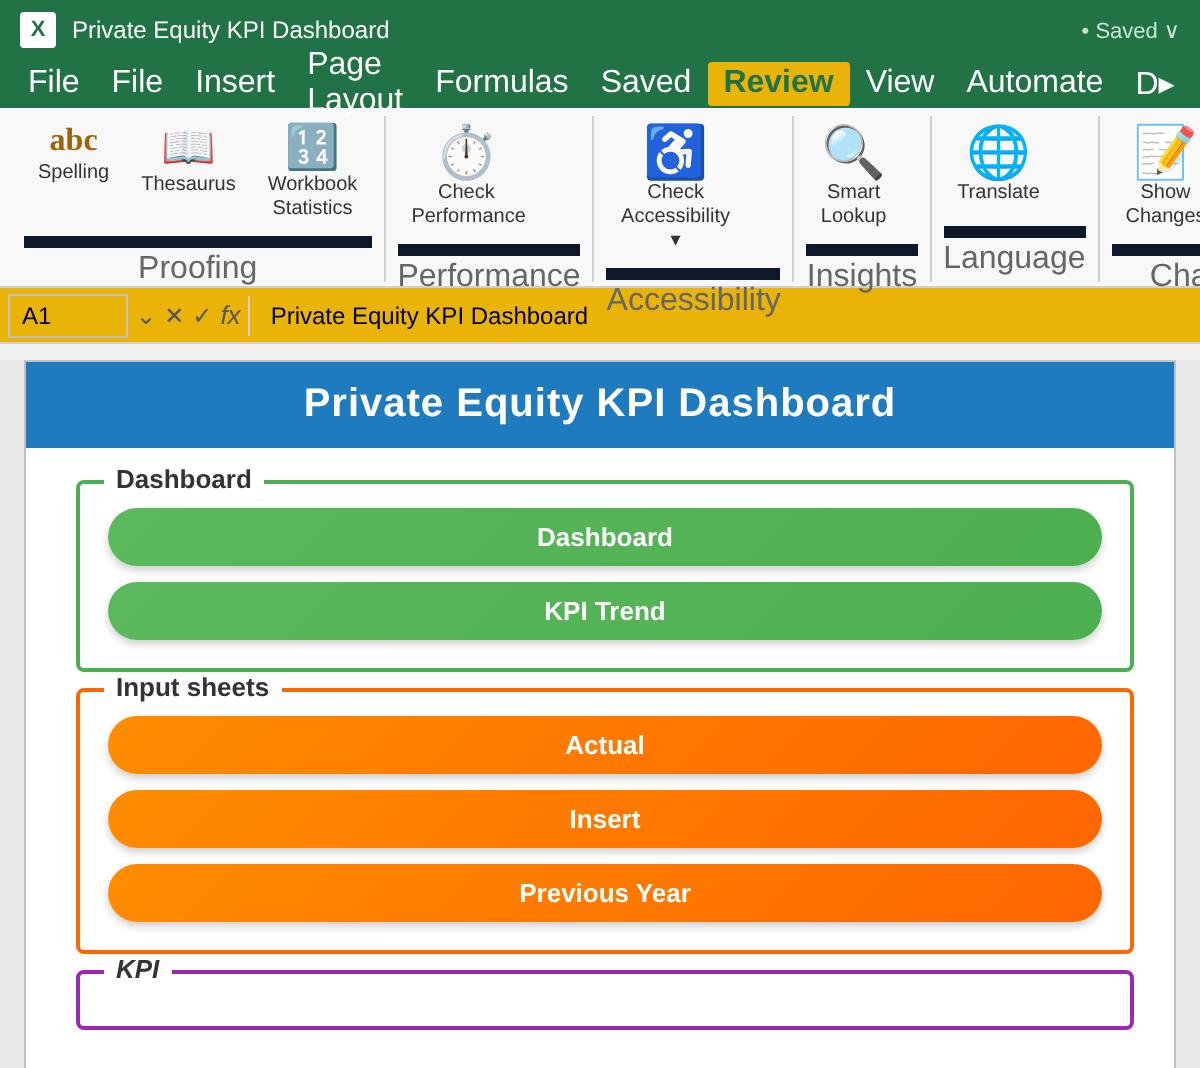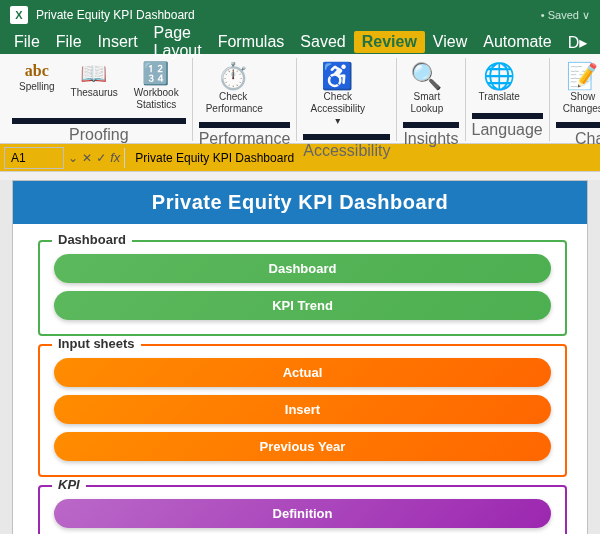--- a/index.html
+++ b/index.html
@@ -368,18 +368,17 @@
 
       <div class="dashboard-section section-input">
         <span class="section-label">Input sheets</span>
         <button class="pill-btn pill-orange">Actual</button>
         <button class="pill-btn pill-orange">Insert</button>
         <button class="pill-btn pill-orange">Previous Year</button>
       </div>
 
       <div class="dashboard-section section-kpi">
         <span class="section-label">KPI</span>
-        <button class="pill-btn pill-purple">Definition</button>
       </div>
     </div>
   </div>
 
 </div>
 
 </body></html>

